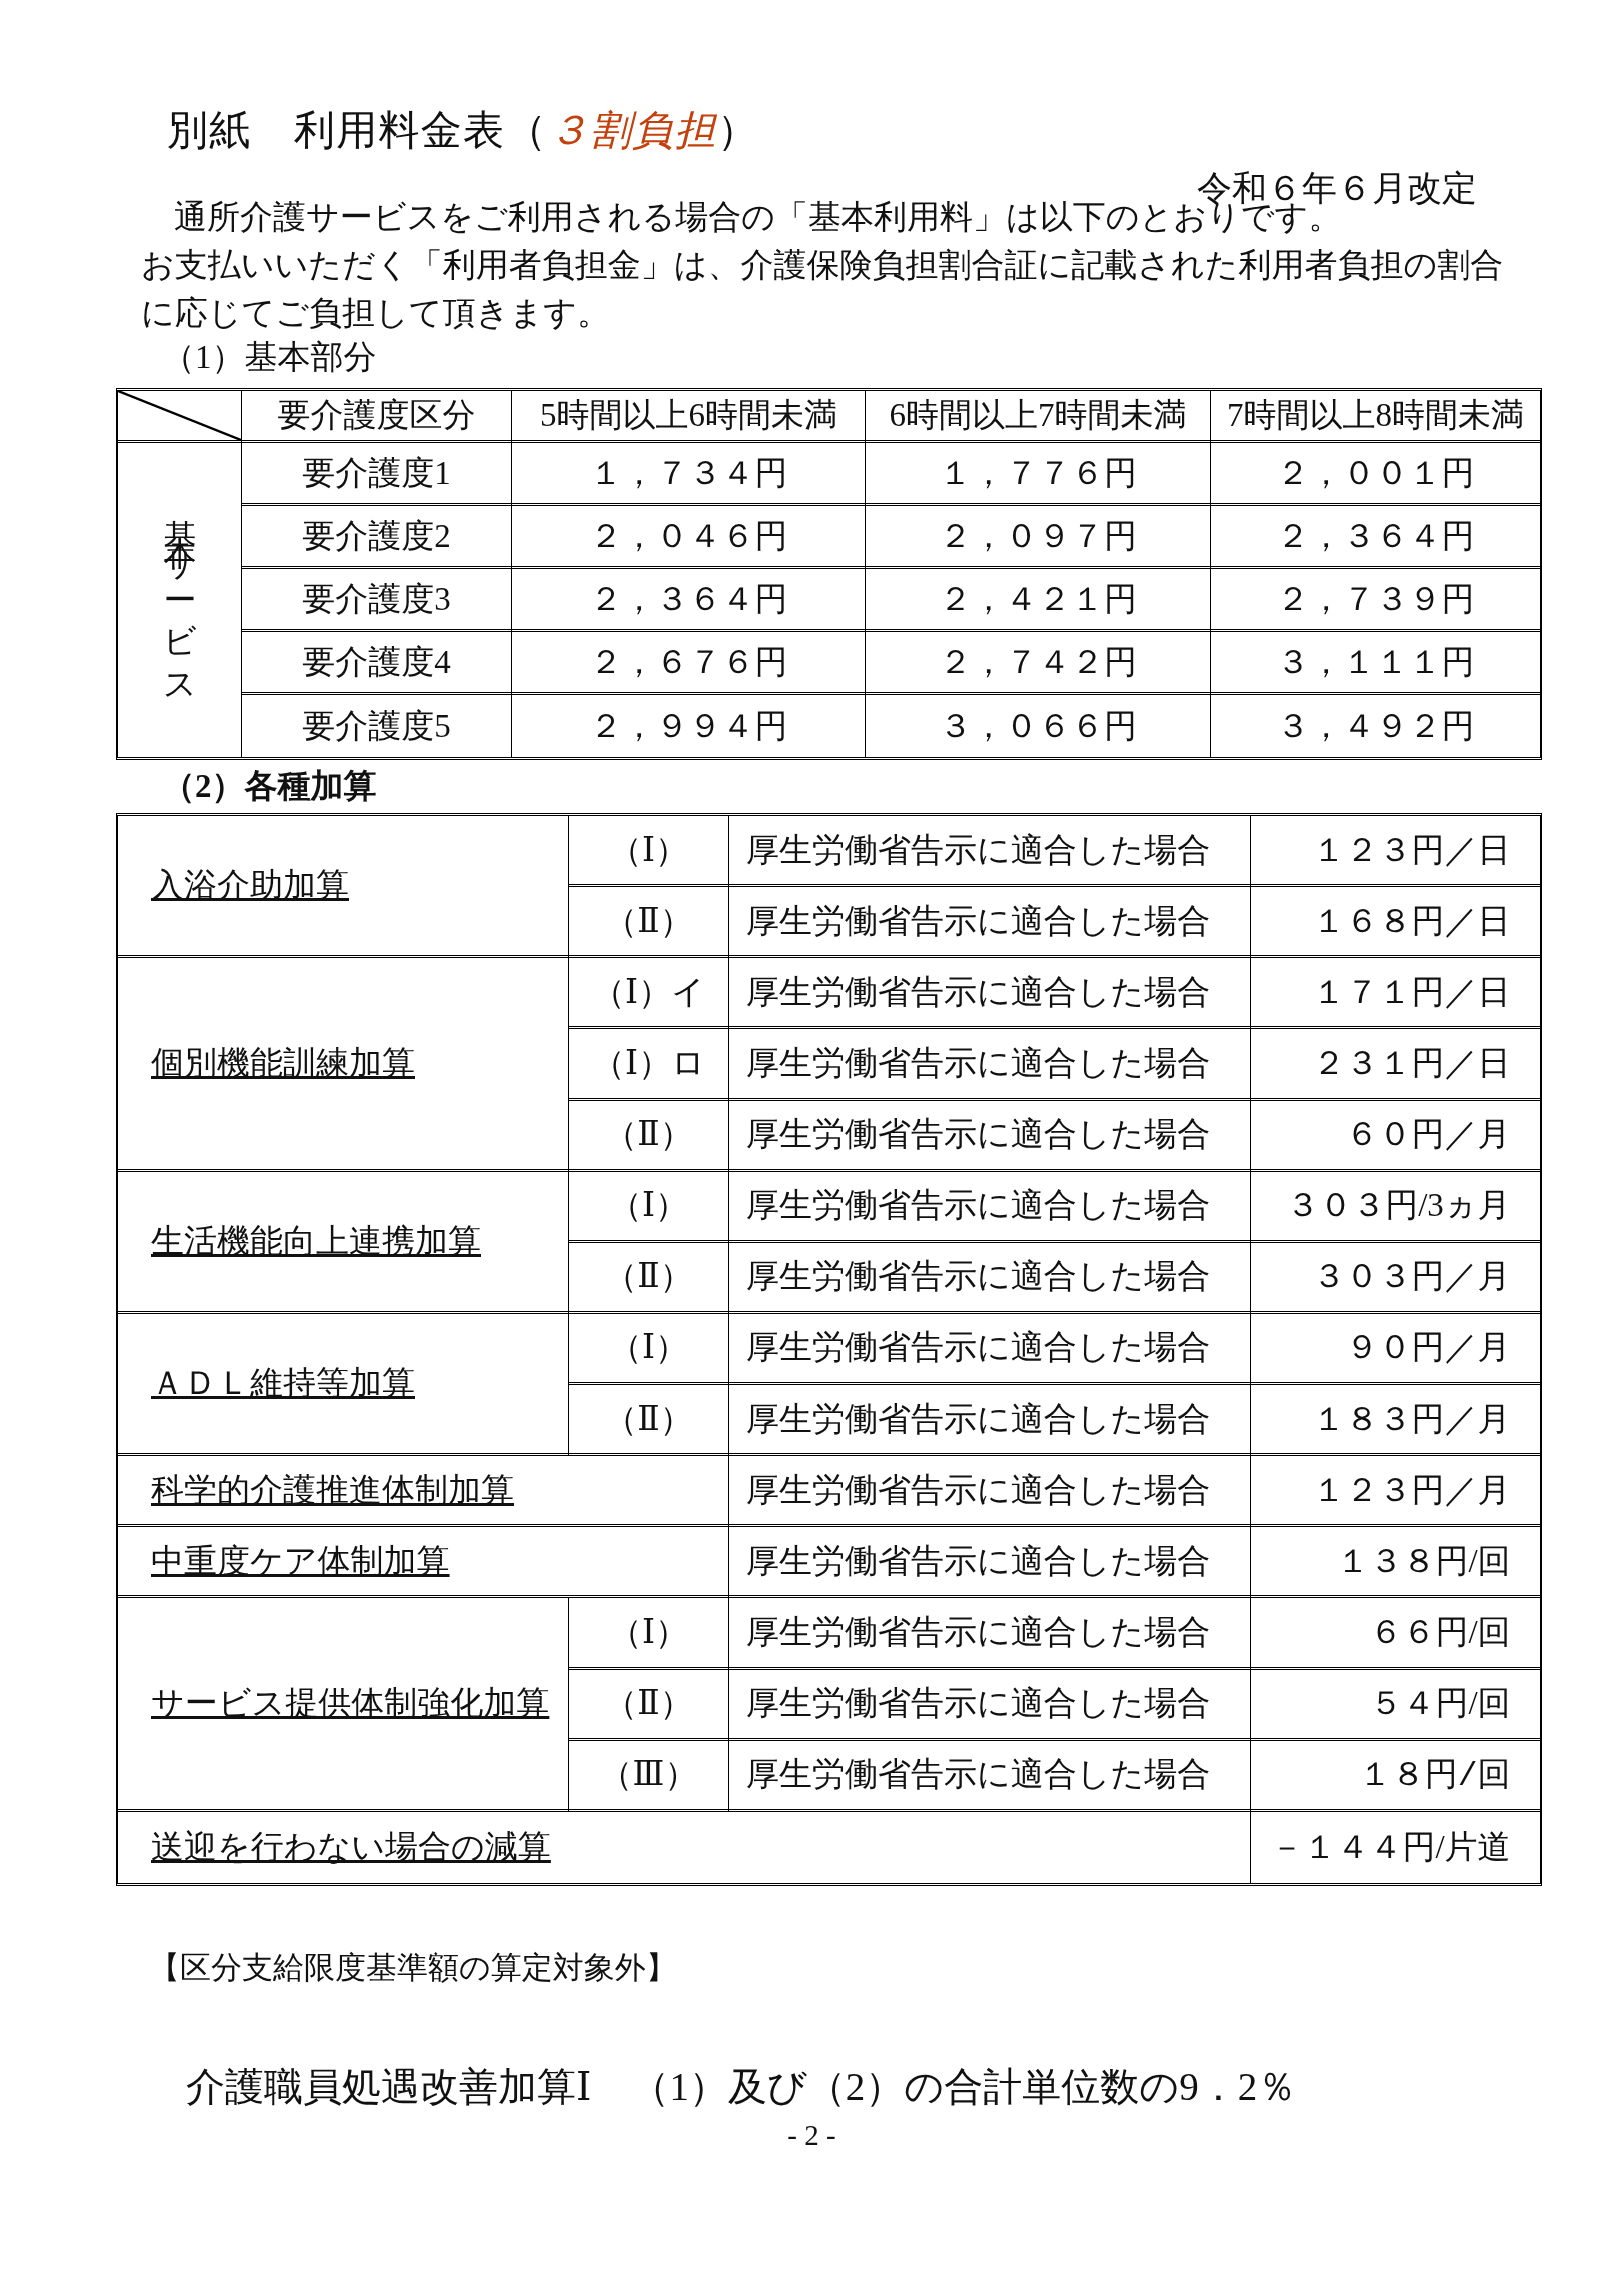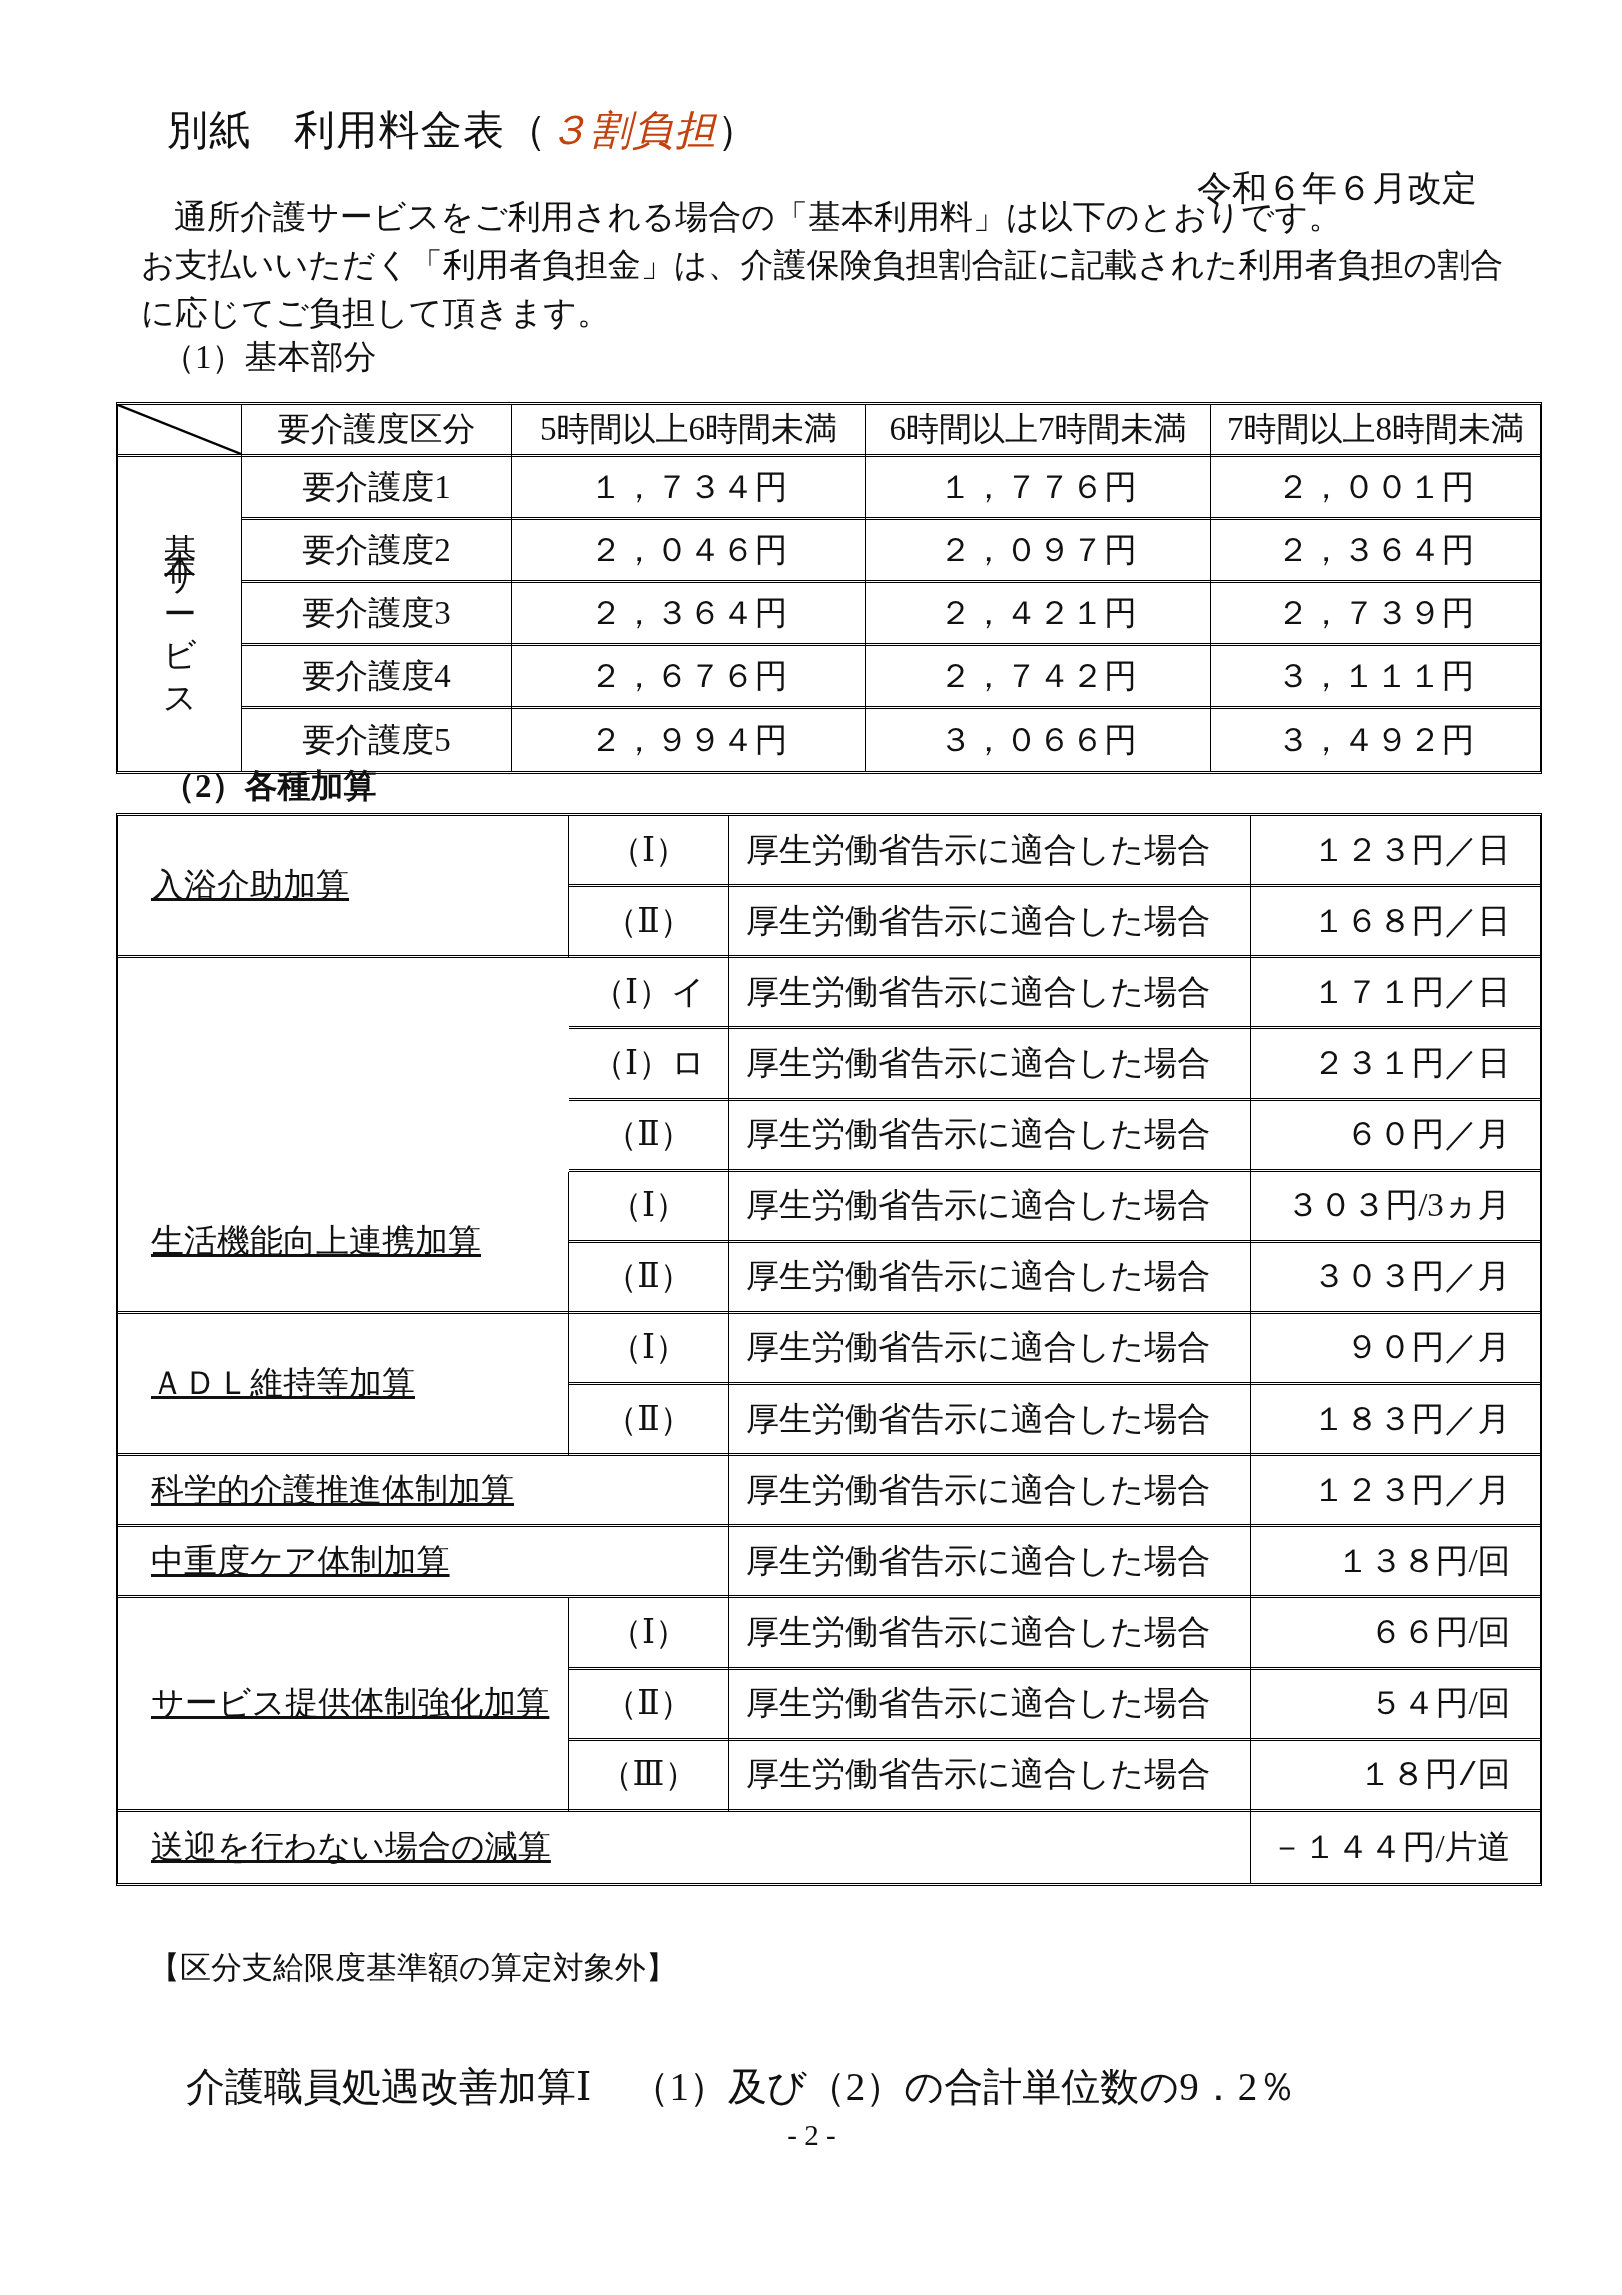--- a/index.html
+++ b/index.html
@@ -22,21 +22,21 @@
   .tbl{
     box-sizing:content-box;
     display:grid;
     border-left:2px solid #000;
     border-right:2px solid #000;
     border-top:3.9px double #000;
     border-bottom:3.9px double #000;
     font-size:33px;
   }
   .tbl1{
-    left:116px;top:402px;width:1422px;height:366px;
+    left:116px;top:388px;width:1422px;height:366px;
     grid-template-columns:124px 270px 354px 345px 329px;
     grid-template-rows:52px 63px 63px 63px 63px 63px;
   }
   .tbl2{
     left:116px;top:813px;width:1422px;height:1067px;
     grid-template-columns:451px 160px 522px 289px;
     grid-template-rows:repeat(15,1fr);
   }
   .c{
     position:relative;
@@ -118,20 +118,21 @@
   <div class="abs sec-heading sec2">（2）各種加算</div>
 
   <div class="abs tbl tbl2" id="addons-table">
       <div class="c left" style="grid-area: 1 / 1 / span 2 / span 1;">入浴介助加算</div>
       <div class="c center" style="grid-area: 1 / 2 / span 1 / span 1;">（Ⅰ）</div>
       <div class="c condpad" style="grid-area: 1 / 3 / span 1 / span 1;">厚生労働省告示に適合した場合</div>
       <div class="c right lc" style="grid-area: 1 / 4 / span 1 / span 1;">１２３円／日</div>
       <div class="c center" style="grid-area: 2 / 2 / span 1 / span 1;">（Ⅱ）</div>
       <div class="c condpad" style="grid-area: 2 / 3 / span 1 / span 1;">厚生労働省告示に適合した場合</div>
       <div class="c right lc" style="grid-area: 2 / 4 / span 1 / span 1;">１６８円／日</div>
+      <div class="c left" style="grid-area: 3 / 1 / span 3 / span 1;">個別機能訓練加算</div>
       <div class="c center" style="grid-area: 3 / 2 / span 1 / span 1;">（Ⅰ）イ</div>
       <div class="c condpad" style="grid-area: 3 / 3 / span 1 / span 1;">厚生労働省告示に適合した場合</div>
       <div class="c right lc" style="grid-area: 3 / 4 / span 1 / span 1;">１７１円／日</div>
       <div class="c center" style="grid-area: 4 / 2 / span 1 / span 1;">（Ⅰ）ロ</div>
       <div class="c condpad" style="grid-area: 4 / 3 / span 1 / span 1;">厚生労働省告示に適合した場合</div>
       <div class="c right lc" style="grid-area: 4 / 4 / span 1 / span 1;">２３１円／日</div>
       <div class="c center" style="grid-area: 5 / 2 / span 1 / span 1;">（Ⅱ）</div>
       <div class="c condpad" style="grid-area: 5 / 3 / span 1 / span 1;">厚生労働省告示に適合した場合</div>
       <div class="c right lc" style="grid-area: 5 / 4 / span 1 / span 1;">６０円／月</div>
       <div class="c left" style="grid-area: 6 / 1 / span 2 / span 1;">生活機能向上連携加算</div>

